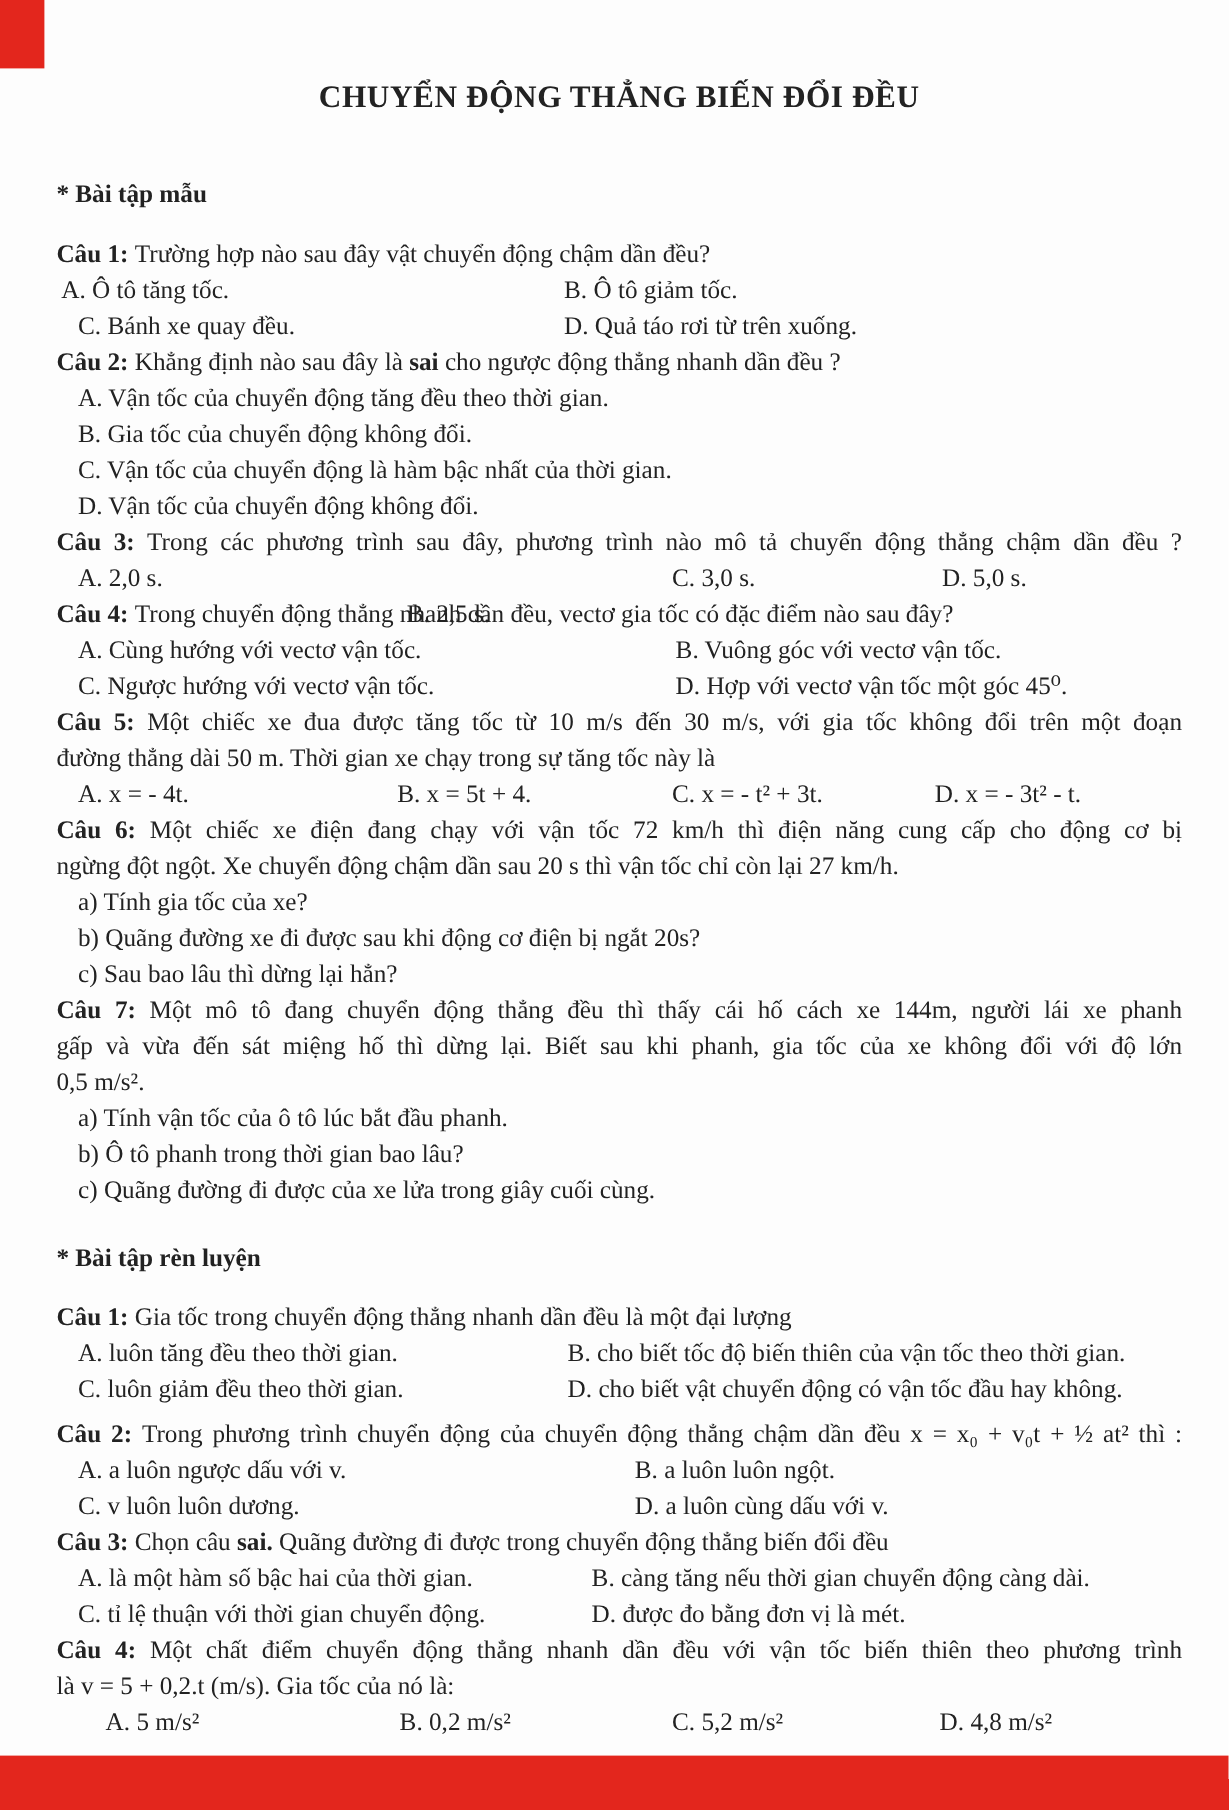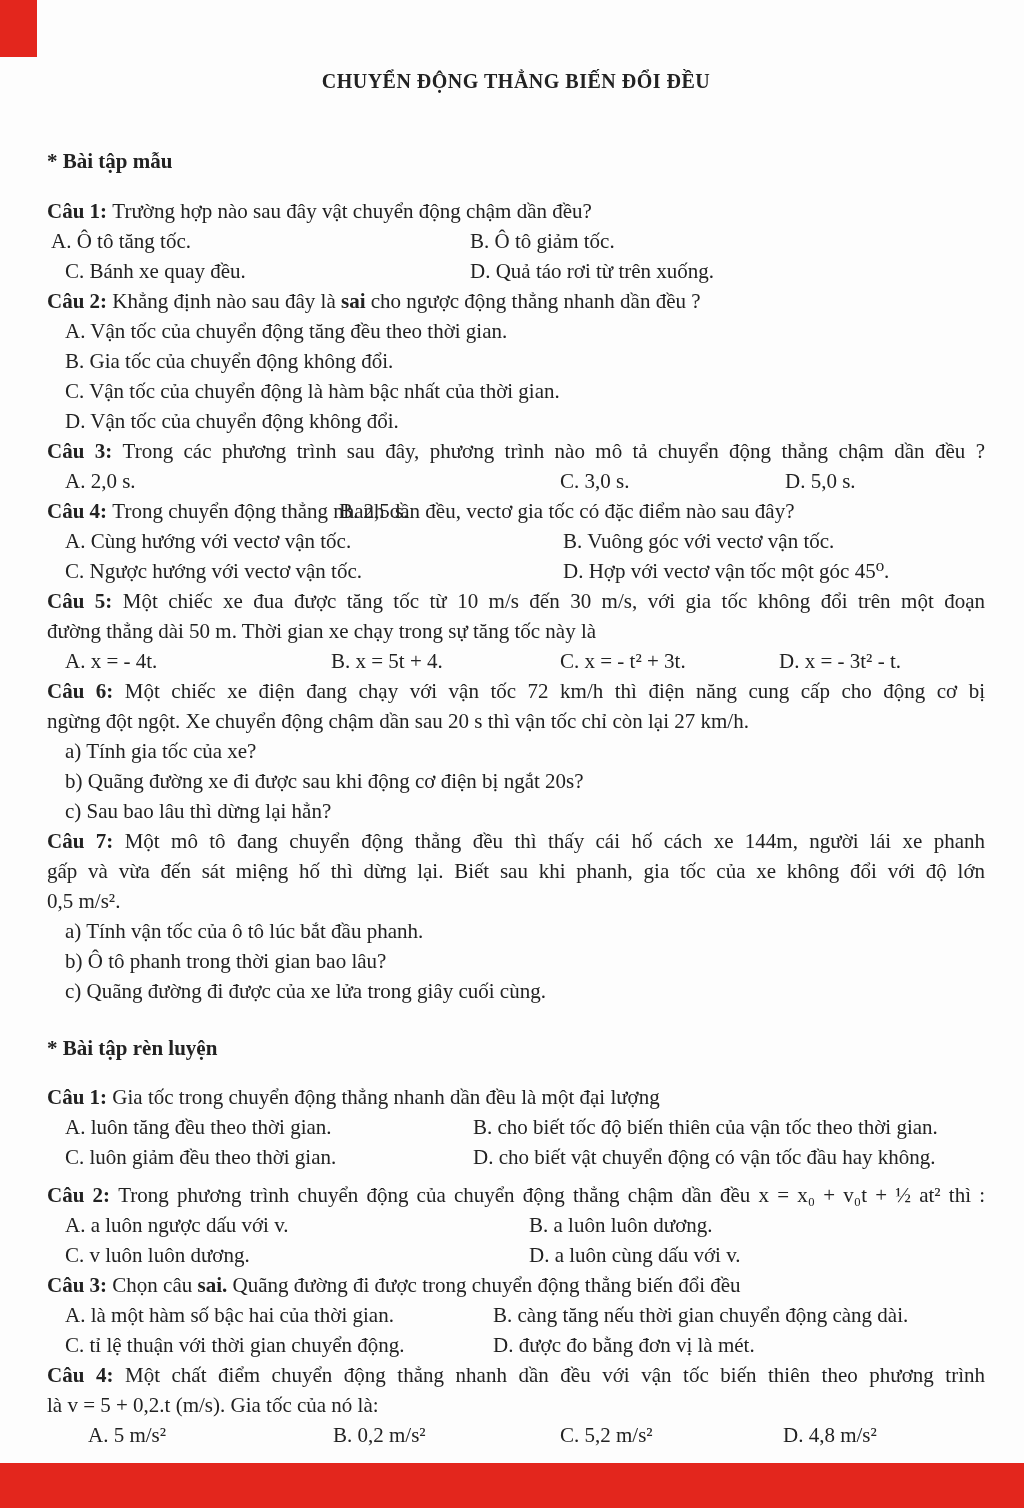--- a/index.html
+++ b/index.html
@@ -4,21 +4,21 @@
 <style>
   html,body { margin:0; padding:0; background:#ffffff; }
   .page {
     position:relative; width:1024px; height:1508px;
     background:#fdfdfd; overflow:hidden;
     font-family:"Liberation Serif","DejaVu Serif",serif;
     color:#222222;
   }
   .content { position:absolute; left:47px; top:64px; width:938px; }
   .title {
-    font-size:20px; line-height:34px; font-weight:bold;
+    font-size:26px; line-height:34px; font-weight:bold;
     text-align:center; letter-spacing:0.5px; margin:0 0 48px 0;
   }
   .h2 { font-size:21px; line-height:30px; font-weight:bold; margin:0 0 20px 0; }
   .section2 .h2 { margin-top:27px; margin-bottom:19px; }
   .ln { position:relative; font-size:21px; line-height:30px; min-height:30px; }
   .ln.just { text-align:justify; text-align-last:justify; }
   .ln .cell { position:absolute; top:0; white-space:nowrap; }
   .ln.row { height:30px; }
   .bold { font-weight:bold; }
   .mask { position:absolute; }
@@ -93,21 +93,21 @@
             <span class="cell" style="left: 18px;">A. luôn tăng đều theo thời gian.</span>
             <span class="cell" style="left: 426px;">B. cho biết tốc độ biến thiên của vận tốc theo thời gian.</span>
           </div>
           <div class="ln row">
             <span class="cell" style="left: 18px;">C. luôn giảm đều theo thời gian.</span>
             <span class="cell" style="left: 426px;">D. cho biết vật chuyển động có vận tốc đầu hay không.</span>
           </div>
           <div class="ln just" style="margin-top: 8px;"><span class="bold">Câu 2: </span><span>Trong phương trình chuyển động của chuyển động thẳng chậm dần đều x = x₀ + v₀t + ½ at² thì :</span></div>
           <div class="ln row">
             <span class="cell" style="left: 18px;">A. a luôn ngược dấu với v.</span>
-            <span class="cell" style="left: 482px;">B. a luôn luôn dương.</span>
+            <span class="cell" style="left: 482px;">B. a luôn luôn ngột.</span>
           </div>
           <div class="ln row">
             <span class="cell" style="left: 18px;">C. v luôn luôn dương.</span>
             <span class="cell" style="left: 482px;">D. a luôn cùng dấu với v.</span>
           </div>
           <div class="ln"><span class="bold">Câu 3: </span><span>Chọn câu </span><span class="bold">sai.</span><span> Quãng đường đi được trong chuyển động thẳng biến đổi đều</span></div>
           <div class="ln row">
             <span class="cell" style="left: 18px;">A. là một hàm số bậc hai của thời gian.</span>
             <span class="cell" style="left: 446px; text-align: right;">B. càng tăng nếu thời gian chuyển động càng dài.</span>
           </div>

